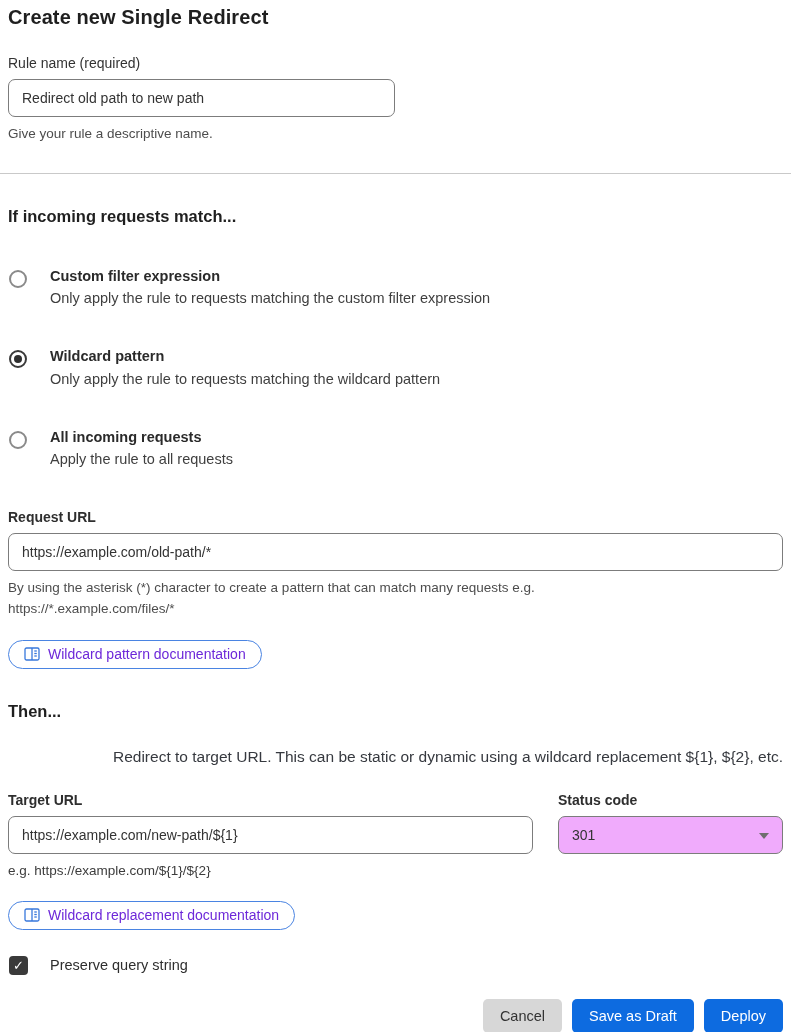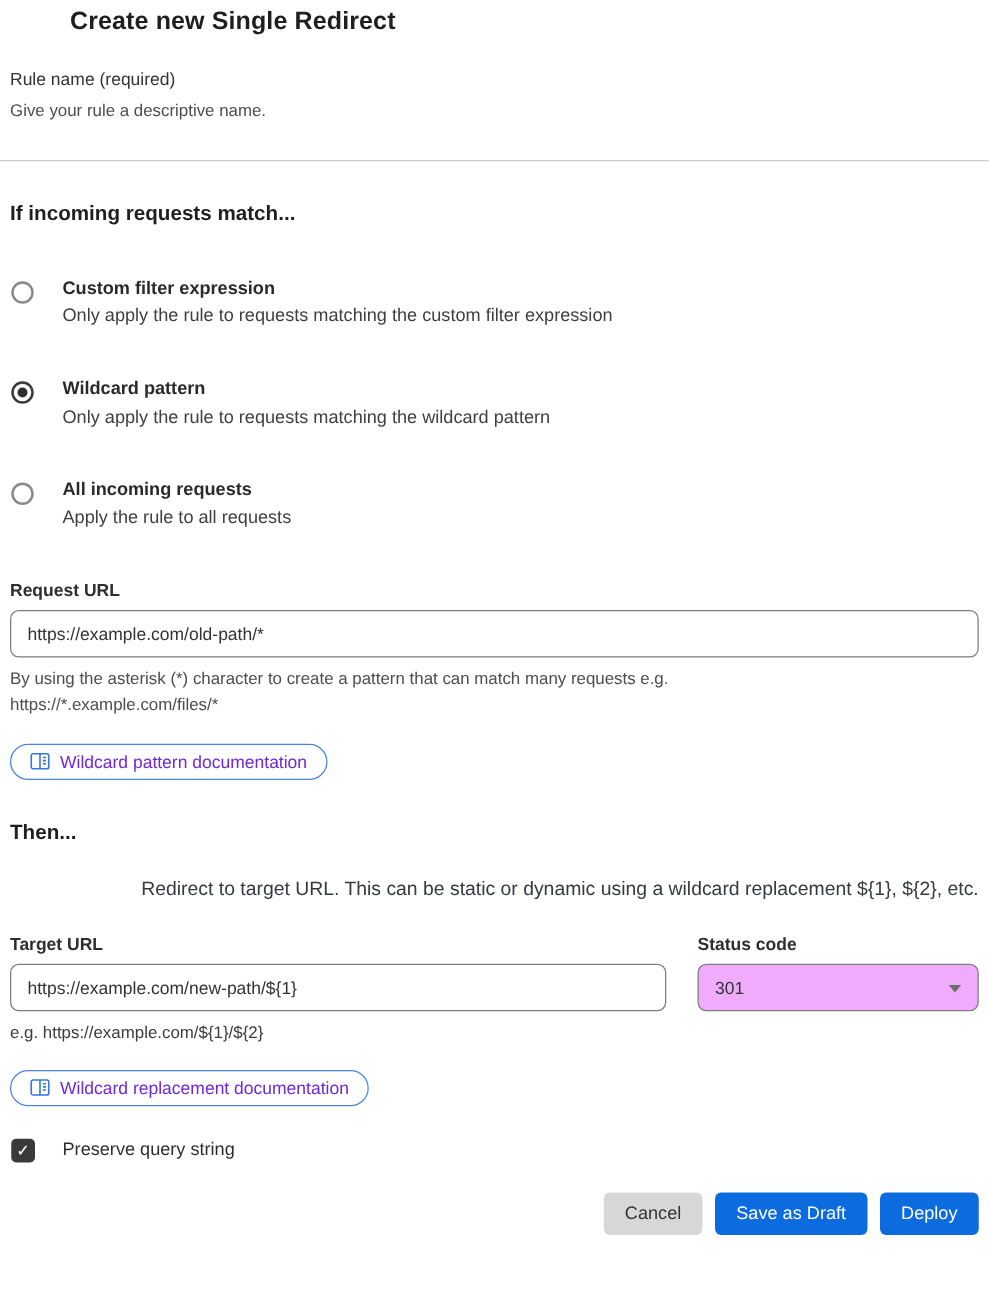--- a/index.html
+++ b/index.html
@@ -11,21 +11,20 @@
     color: #2b2b2b;
     padding: 6px 8px 0 8px;
     overflow: hidden;
   }
   .page-title {
     font-size: 20px;
     font-weight: 700;
     color: #1f1f1f;
     letter-spacing: .1px;
     margin-bottom: 26px;
-    margin-left: 48px;
   }
   .field-label {
     font-size: 14px;
     color: #333;
     margin-bottom: 8px;
   }
   .field-label.semibold { font-weight: 700; color: #2e2e2e; }
   .text-input {
     display: block;
     height: 38px;
@@ -178,20 +177,21 @@
 </style>
 </head>
 <body>
 
 
 
 <h1 class="page-title">Create new Single Redirect</h1>
 
 <div>
   <div class="field-label">Rule name (required)</div>
+  <input class="text-input rule-name-input" type="text" value="Redirect old path to new path" style="">
   <div class="helper">Give your rule a descriptive name.</div>
 </div>
 
 <hr class="divider">
 
 <h2 class="section-heading">If incoming requests match...</h2>
 
 <div class="radio-group">
   <div class="radio-row">
     <span class="radio-circle"></span>

